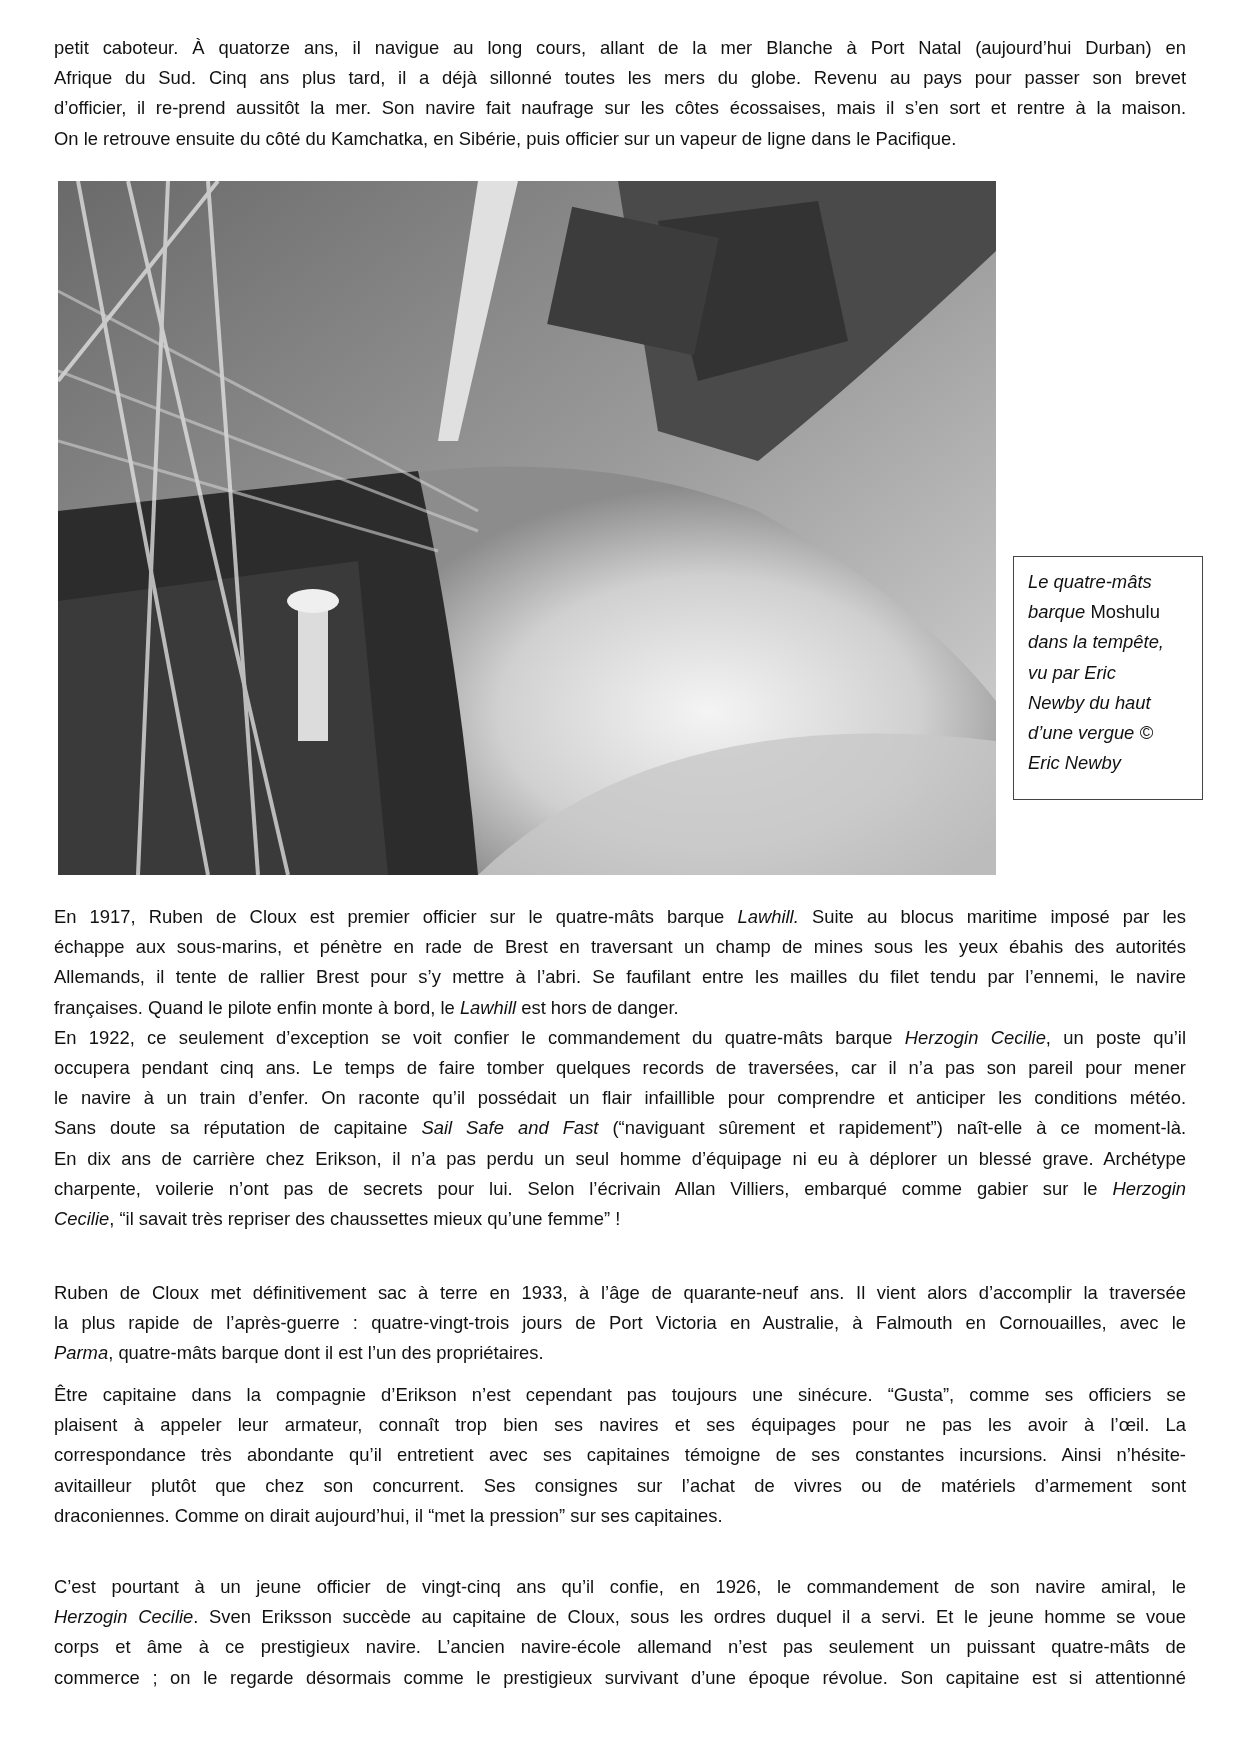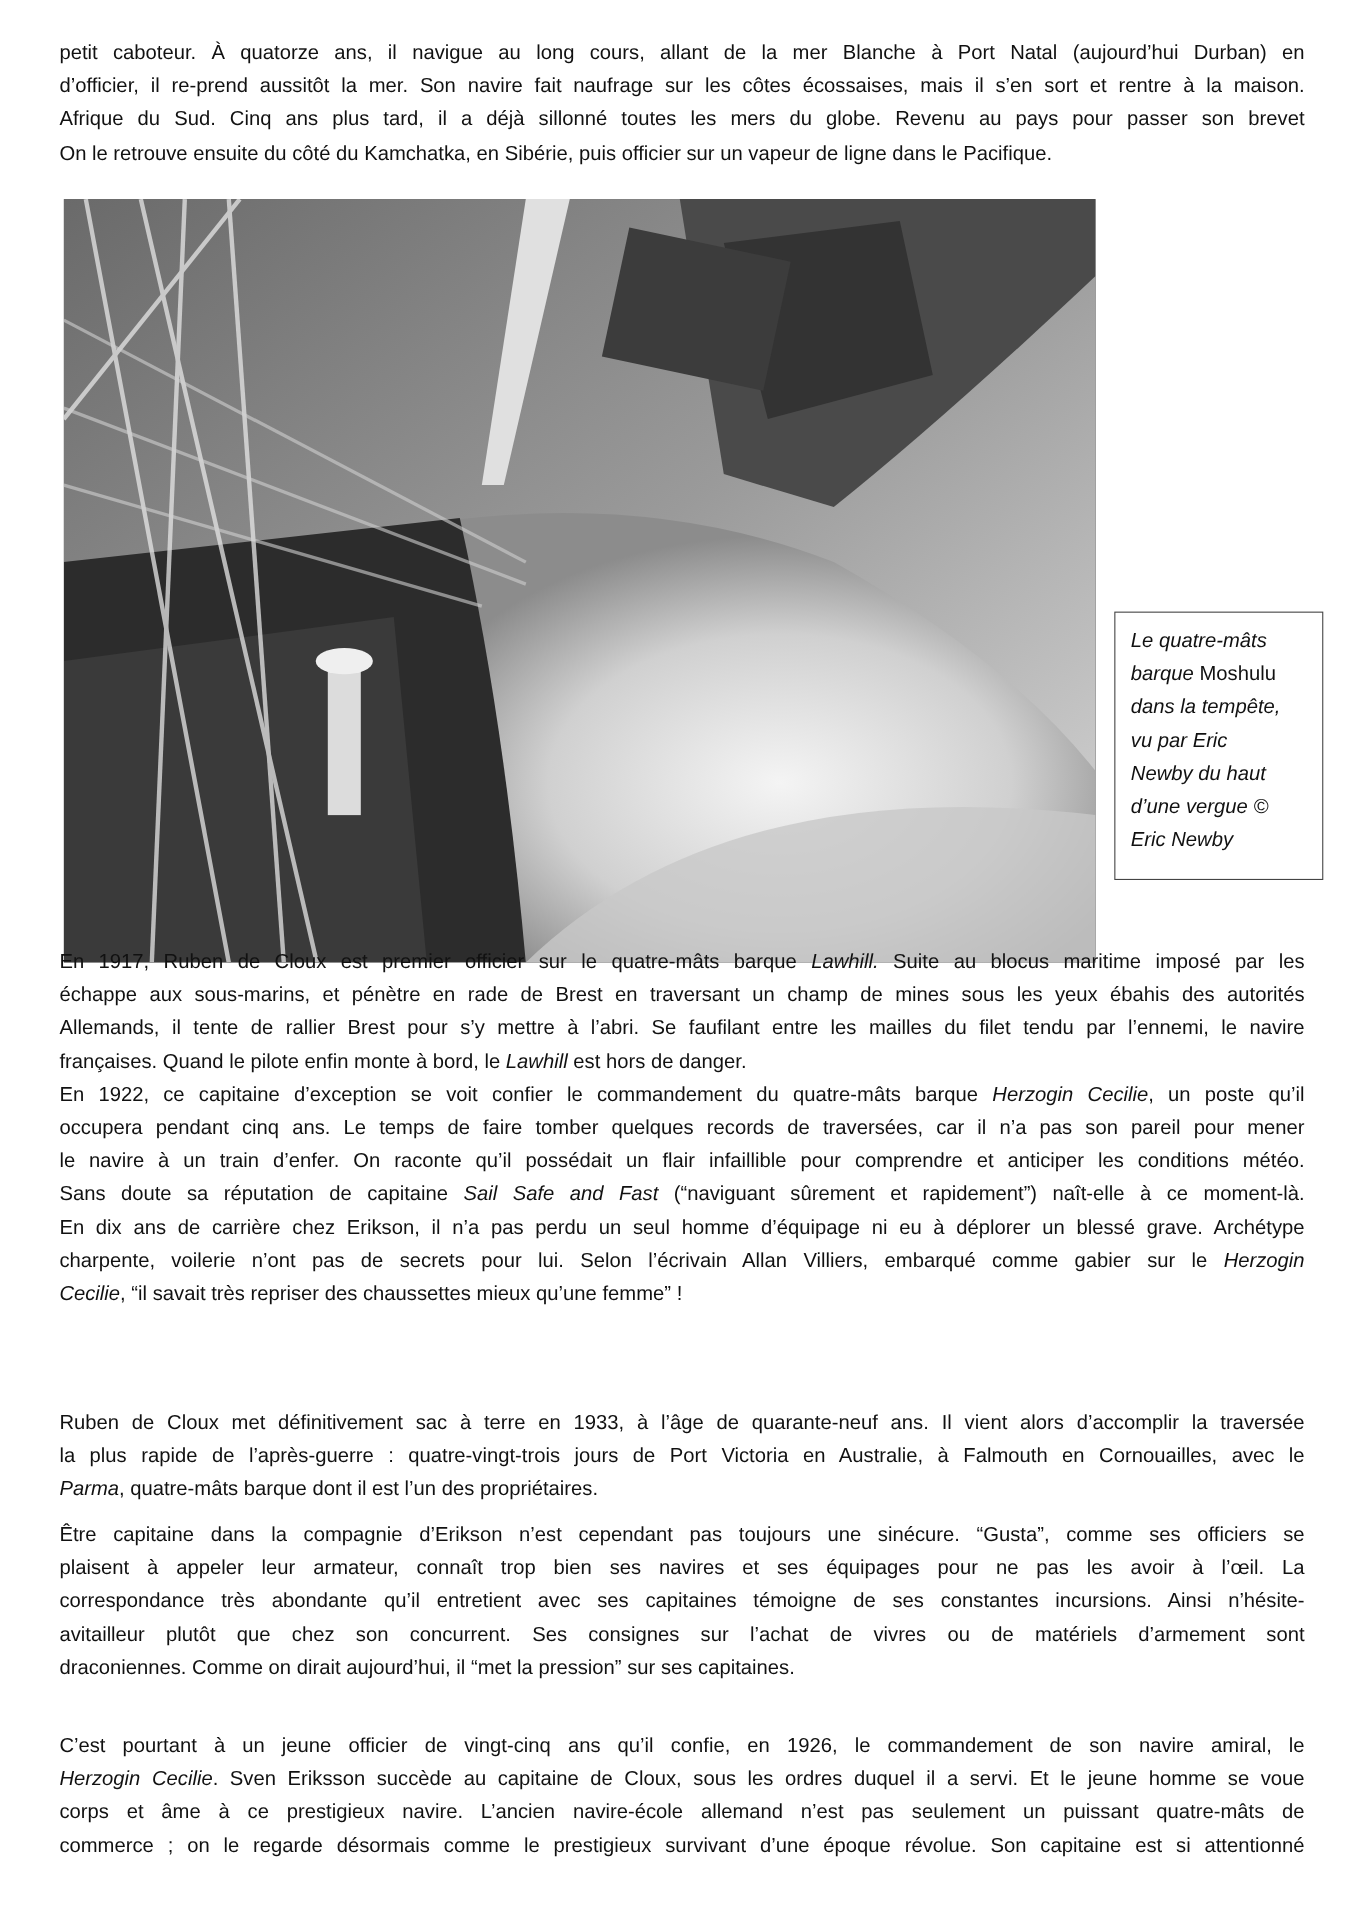--- a/index.html
+++ b/index.html
@@ -19,22 +19,22 @@
              font-size: 18.4px; line-height: 30.2px; }
   .caption span { display: block; white-space: nowrap; }
 </style>
 </head>
 <body>
 
 <div class="page">
 
   <p class="para" style="top:33px">
     <span class="ln">petit caboteur. À quatorze ans, il navigue au long cours, allant de la mer Blanche à Port Natal (aujourd’hui Durban) en</span>
+    <span class="ln">Afrique du Sud. Cinq ans plus tard, il a déjà sillonné toutes les mers du globe. Revenu au pays pour passer son brevet</span>
     <span class="ln">d’officier, il re-prend aussitôt la mer. Son navire fait naufrage sur les côtes écossaises, mais il s’en sort et rentre à la maison.</span>
-    <span class="ln">Afrique du Sud. Cinq ans plus tard, il a déjà sillonné toutes les mers du globe. Revenu au pays pour passer son brevet</span>
     <span class="ln last">On le retrouve ensuite du côté du Kamchatka, en Sibérie, puis officier sur un vapeur de ligne dans le Pacifique.</span>
   </p>
 
   <div class="photo">
     <svg width="938" height="694" viewBox="0 0 938 694">
       <defs>
         <linearGradient id="sky" x1="0" y1="0" x2="1" y2="1">
           <stop offset="0" stop-color="#6a6a6a"></stop>
           <stop offset="0.5" stop-color="#9a9a9a"></stop>
           <stop offset="1" stop-color="#d8d8d8"></stop>
@@ -81,26 +81,26 @@
   <div class="caption">
     <span><em>Le quatre-mâts</em></span>
     <span><em>barque</em><span style="display:inline"> Moshulu</span></span>
     <span><em>dans la tempête,</em></span>
     <span><em>vu par Eric</em></span>
     <span><em>Newby du haut</em></span>
     <span><em>d’une vergue ©</em></span>
     <span><em>Eric Newby</em></span>
   </div>
 
-  <p class="para" style="top:859px">
+  <p class="para" style="top:902px">
     <span class="ln"><span>En 1917, Ruben de Cloux est premier officier sur le quatre-mâts barque </span><em>Lawhill.</em><span> Suite au blocus maritime imposé par les</span></span>
     <span class="ln">échappe aux sous-marins, et pénètre en rade de Brest en traversant un champ de mines sous les yeux ébahis des autorités</span>
     <span class="ln">Allemands, il tente de rallier Brest pour s’y mettre à l’abri. Se faufilant entre les mailles du filet tendu par l’ennemi, le navire</span>
     <span class="ln last"><span>françaises. Quand le pilote enfin monte à bord, le </span><em>Lawhill</em><span> est hors de danger.</span></span>
-    <span class="ln"><span>En 1922, ce capitaine d’exception se voit confier le commandement du quatre-mâts barque </span><em>Herzogin Cecilie</em><span>, un poste qu’il</span></span>
+    <span class="ln"><span>En 1922, ce seulement d’exception se voit confier le commandement du quatre-mâts barque </span><em>Herzogin Cecilie</em><span>, un poste qu’il</span></span>
     <span class="ln">occupera pendant cinq ans. Le temps de faire tomber quelques records de traversées, car il n’a pas son pareil pour mener</span>
     <span class="ln">le navire à un train d’enfer. On raconte qu’il possédait un flair infaillible pour comprendre et anticiper les conditions météo.</span>
     <span class="ln"><span>Sans doute sa réputation de capitaine </span><em>Sail Safe and Fast</em><span> (“naviguant sûrement et rapidement”) naît-elle à ce moment-là.</span></span>
     <span class="ln">En dix ans de carrière chez Erikson, il n’a pas perdu un seul homme d’équipage ni eu à déplorer un blessé grave. Archétype</span>
     <span class="ln"><span>charpente, voilerie n’ont pas de secrets pour lui. Selon l’écrivain Allan Villiers, embarqué comme gabier sur le </span><em>Herzogin</em></span>
     <span class="ln last"><em>Cecilie</em><span>, “il savait très repriser des chaussettes mieux qu’une femme” !</span></span>
   </p>
 
   <p class="para" style="top:1278px">
     <span class="ln">Ruben de Cloux met définitivement sac à terre en 1933, à l’âge de quarante-neuf ans. Il vient alors d’accomplir la traversée</span>

